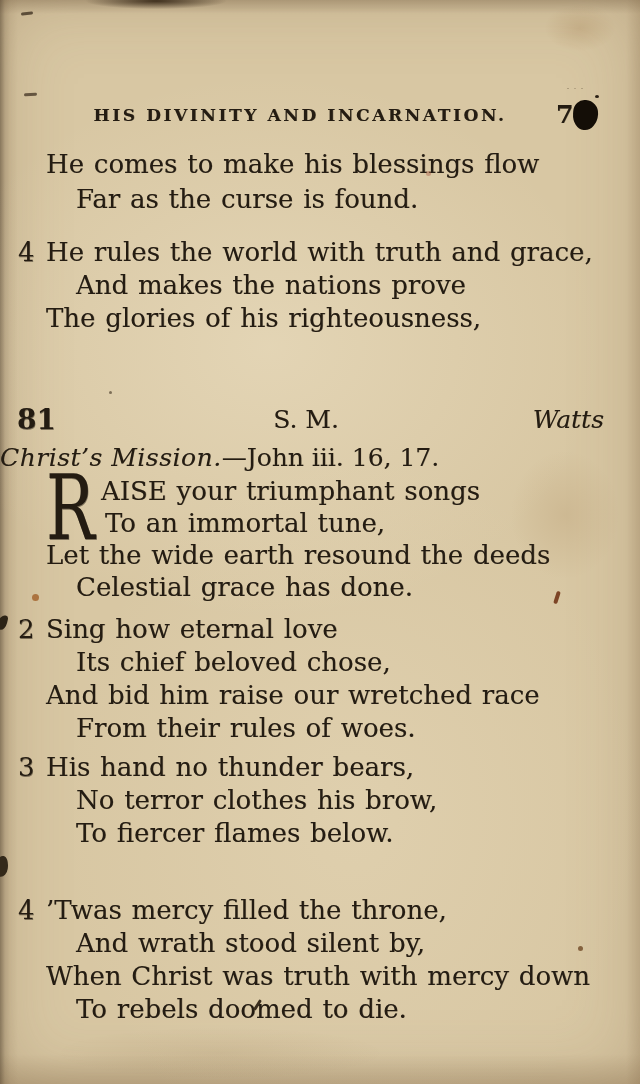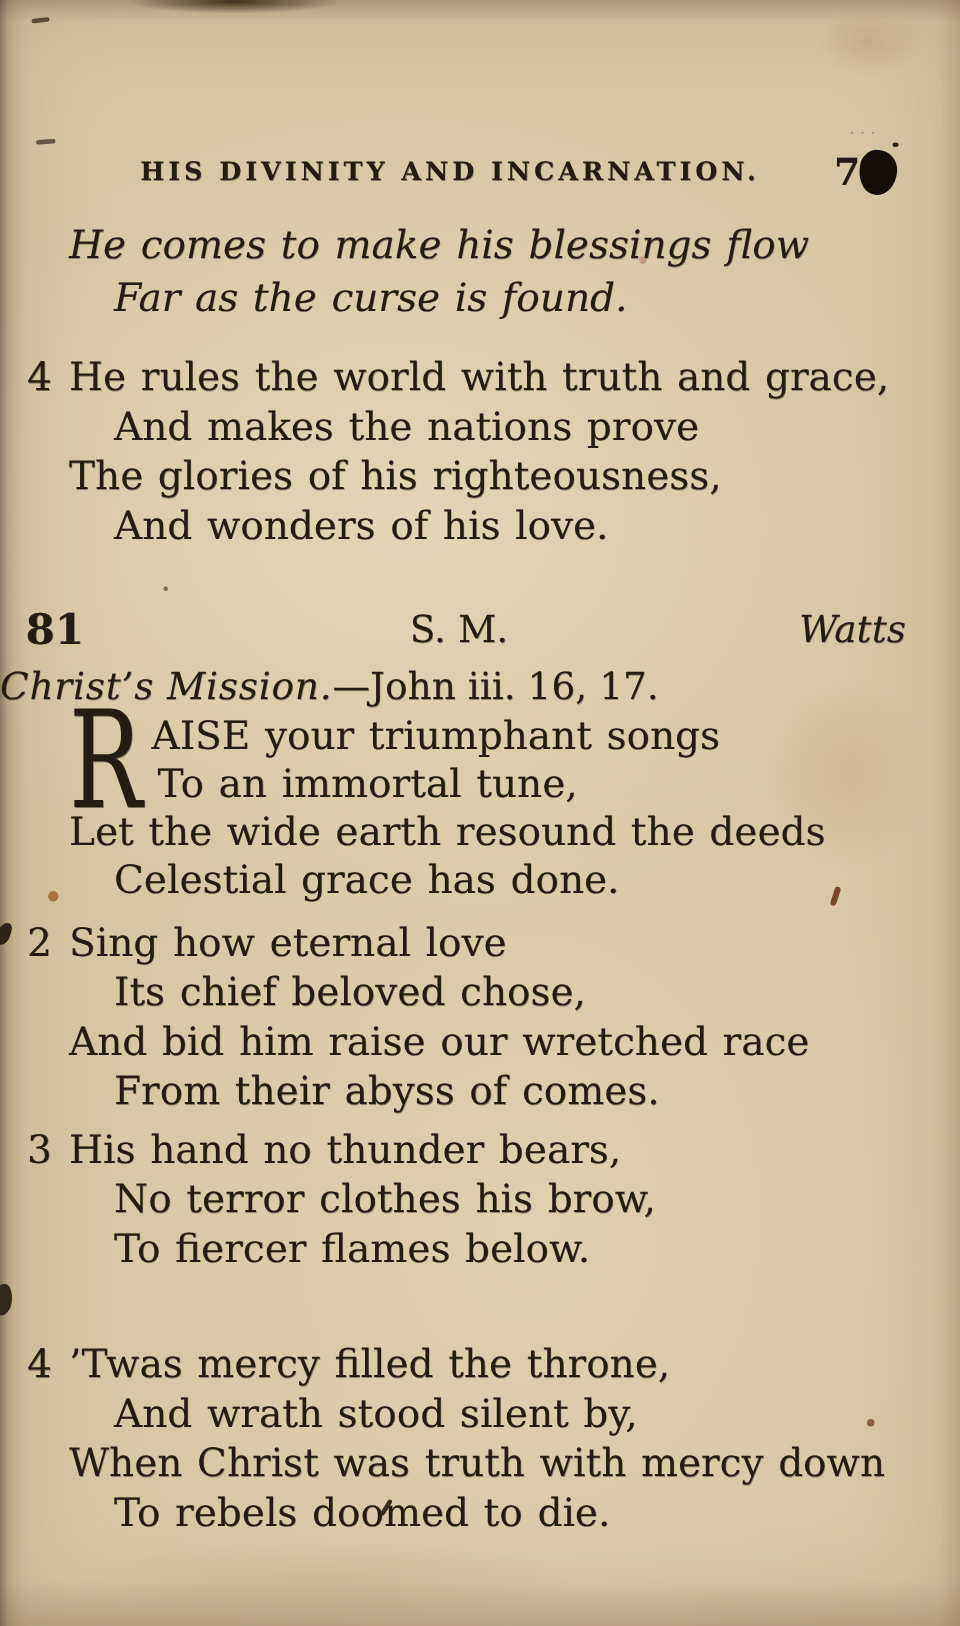--- a/index.html
+++ b/index.html
@@ -40,21 +40,21 @@
     text-shadow:0.35px 0.35px 0 rgba(36,28,18,0.40);
     white-space:nowrap;
   }
   .indent{padding-left:30px;}
   .vnum{
     position:absolute;left:18px;top:0;
     font-size:26px;line-height:33px;
     text-shadow:0.5px 0.5px 0 rgba(36,28,18,0.5);
   }
 
-  .partial{top:147px;font-style:italic;}
+  .partial{top:147px;}
   .partial .line{line-height:35px;}
   .verse-a{top:236px;}
   .verse-2{top:613px;}
   .verse-3{top:751px;}
   .verse-4{top:894px;}
 
   
   .hymn-head{position:absolute;top:403px;left:0;right:0;height:32px;}
   .hymn-number{
     position:absolute;left:17px;top:0;font-size:28px;font-weight:bold;
@@ -138,21 +138,20 @@
   <section class="sect partial">
     <p class="line">He comes to make his blessings flow</p>
     <p class="line indent">Far as the curse is found.</p>
   </section>
 
   <section class="sect verse-a">
     <span class="vnum">4</span>
     <p class="line">He rules the world with truth and grace,</p>
     <p class="line indent">And makes the nations prove</p>
     <p class="line">The glories of his righteousness,</p>
-    <p class="line indent">And wonders of his love.</p>
   </section>
 
   <section class="hymn-head">
     <span class="hymn-number">81</span>
     <span class="hymn-meter">S. M.</span>
     <span class="hymn-author">Watts</span>
   </section>
 
   <div class="hymn-title">
     <span class="ital">Christ’s Mission.</span><span>—John iii. 16, 17.</span>
@@ -164,21 +163,21 @@
     <p class="line v1l2">To an immortal tune,</p>
     <p class="line">Let the wide earth resound the deeds</p>
     <p class="line v1l4">Celestial grace has done.</p>
   </section>
 
   <section class="sect verse-2">
     <span class="vnum">2</span>
     <p class="line">Sing how eternal love</p>
     <p class="line indent">Its chief beloved chose,</p>
     <p class="line">And bid him raise our wretched race</p>
-    <p class="line indent">From their abyss of comes.</p>
+    <p class="line indent">From their rules of woes.</p>
   </section>
 
   <section class="sect verse-3">
     <span class="vnum">3</span>
     <p class="line">His hand no thunder bears,</p>
     <p class="line indent">No terror clothes his brow,</p>
     <p class="line indent">To fiercer flames below.</p>
   </section>
 
   <section class="sect verse-4">

